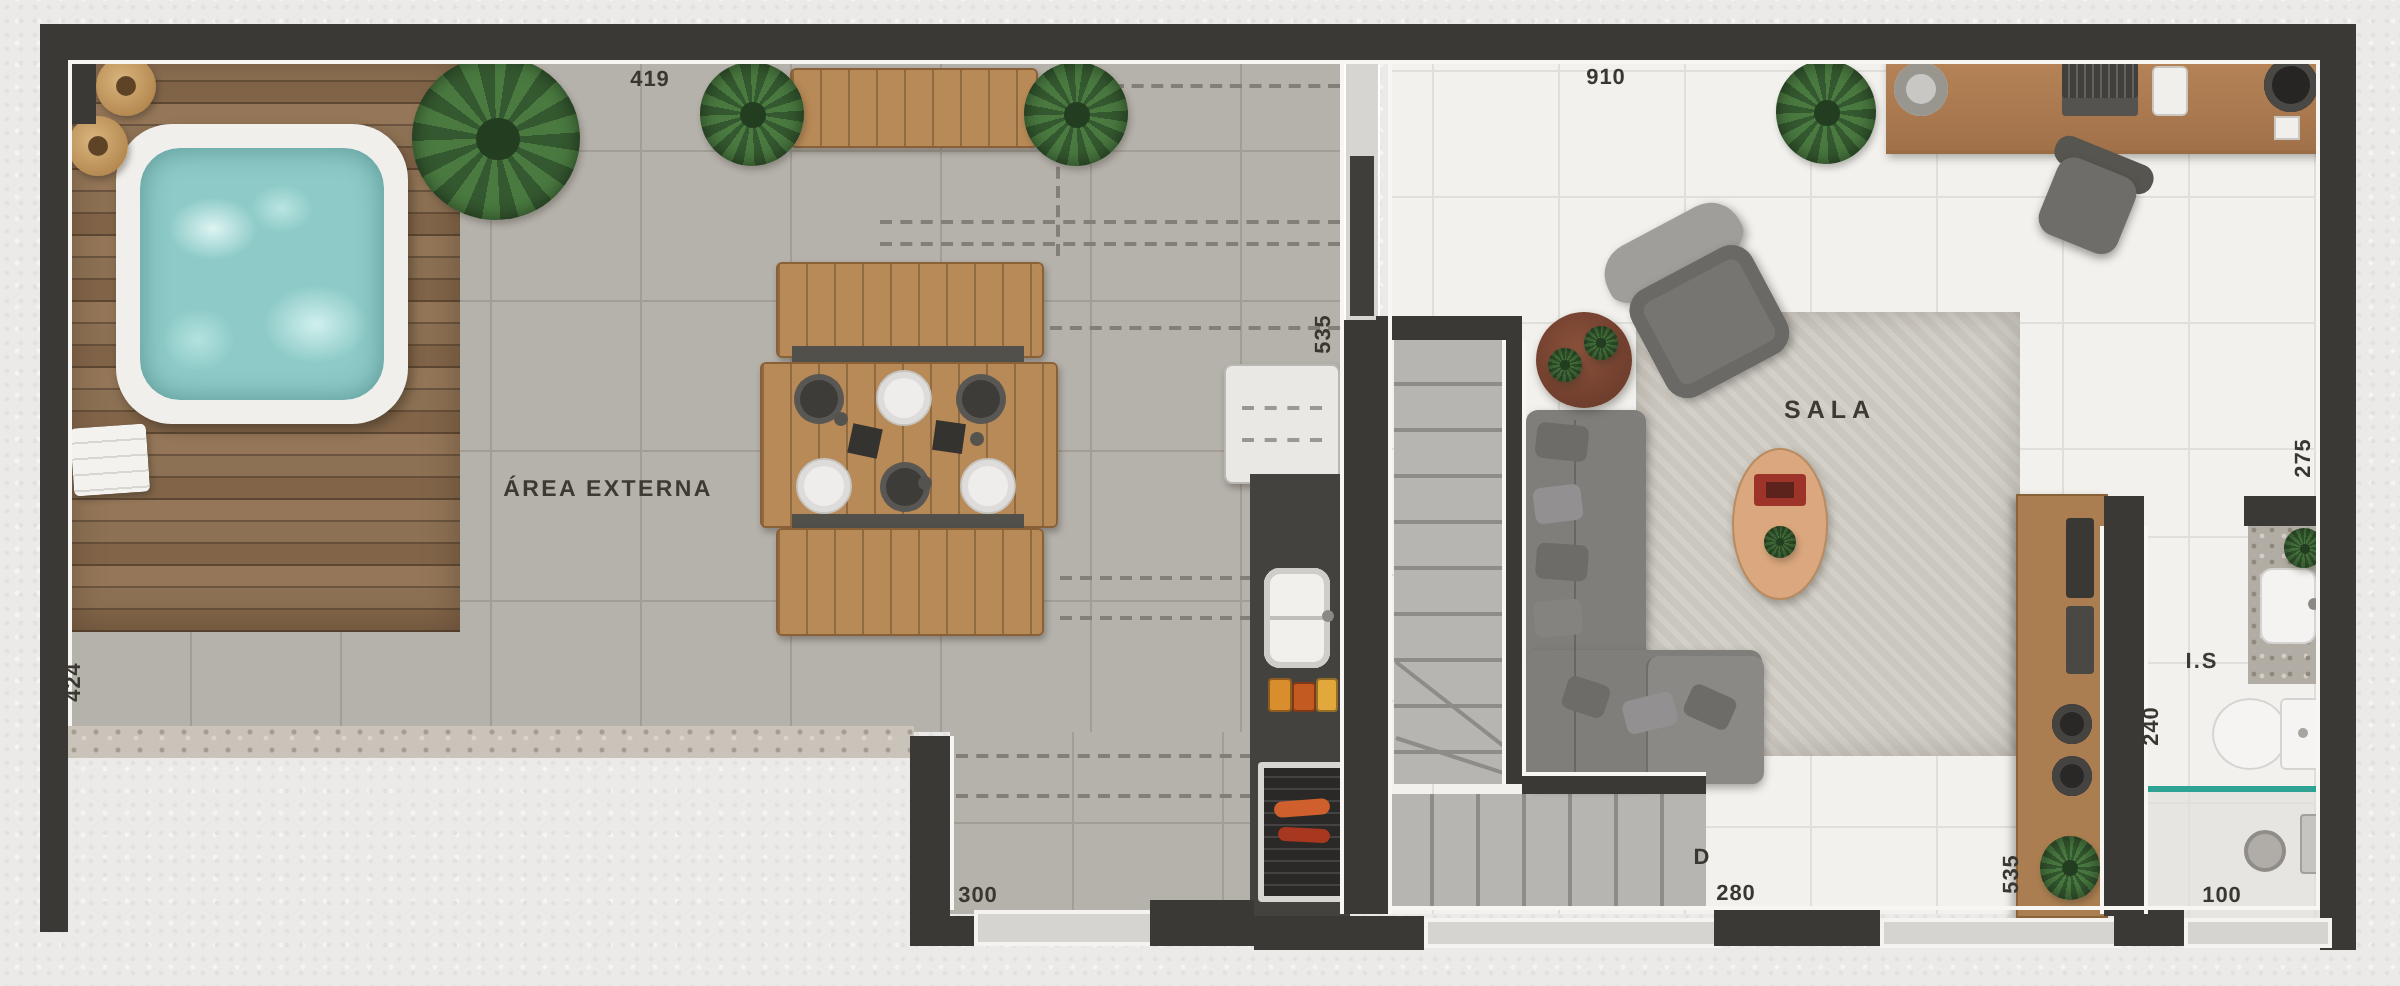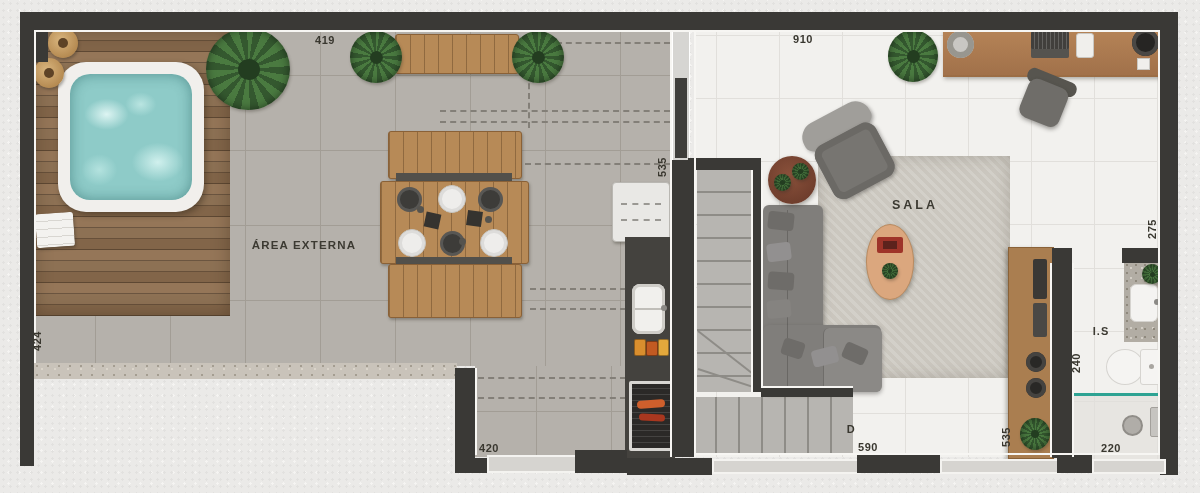--- a/index.html
+++ b/index.html
@@ -236,19 +236,19 @@
 
   <span class="room-label" style="left:304px;top:245px;font-size:11.5px;letter-spacing:1.2px;">ÁREA EXTERNA</span>
   <span class="room-label" style="left:915px;top:205px;font-size:12.5px;letter-spacing:3px;">SALA</span>
   <span class="room-label" style="left:1101px;top:331px;font-size:11px;letter-spacing:1px;">I.S</span>
   <span class="dim" style="left:851px;top:429px;">D</span>
 
   <span class="dim" style="left:325px;top:40px;">419</span>
   <span class="dim" style="left:803px;top:39px;">910</span>
   <span class="dim v" style="left:37px;top:341px;">424</span>
   <span class="dim v" style="left:662px;top:167px;">535</span>
-  <span class="dim" style="left:489px;top:448px;">420</span>
-  <span class="dim" style="left:868px;top:447px;">590</span>
+  <span class="dim" style="left:489px;top:448px;">300</span>
+  <span class="dim" style="left:868px;top:447px;">280</span>
   <span class="dim v" style="left:1006px;top:437px;">535</span>
   <span class="dim v" style="left:1076px;top:363px;">240</span>
-  <span class="dim" style="left:1111px;top:448px;">220</span>
+  <span class="dim" style="left:1111px;top:448px;">100</span>
   <span class="dim v" style="left:1152px;top:229px;">275</span>
 </div>
 
 </body></html>

